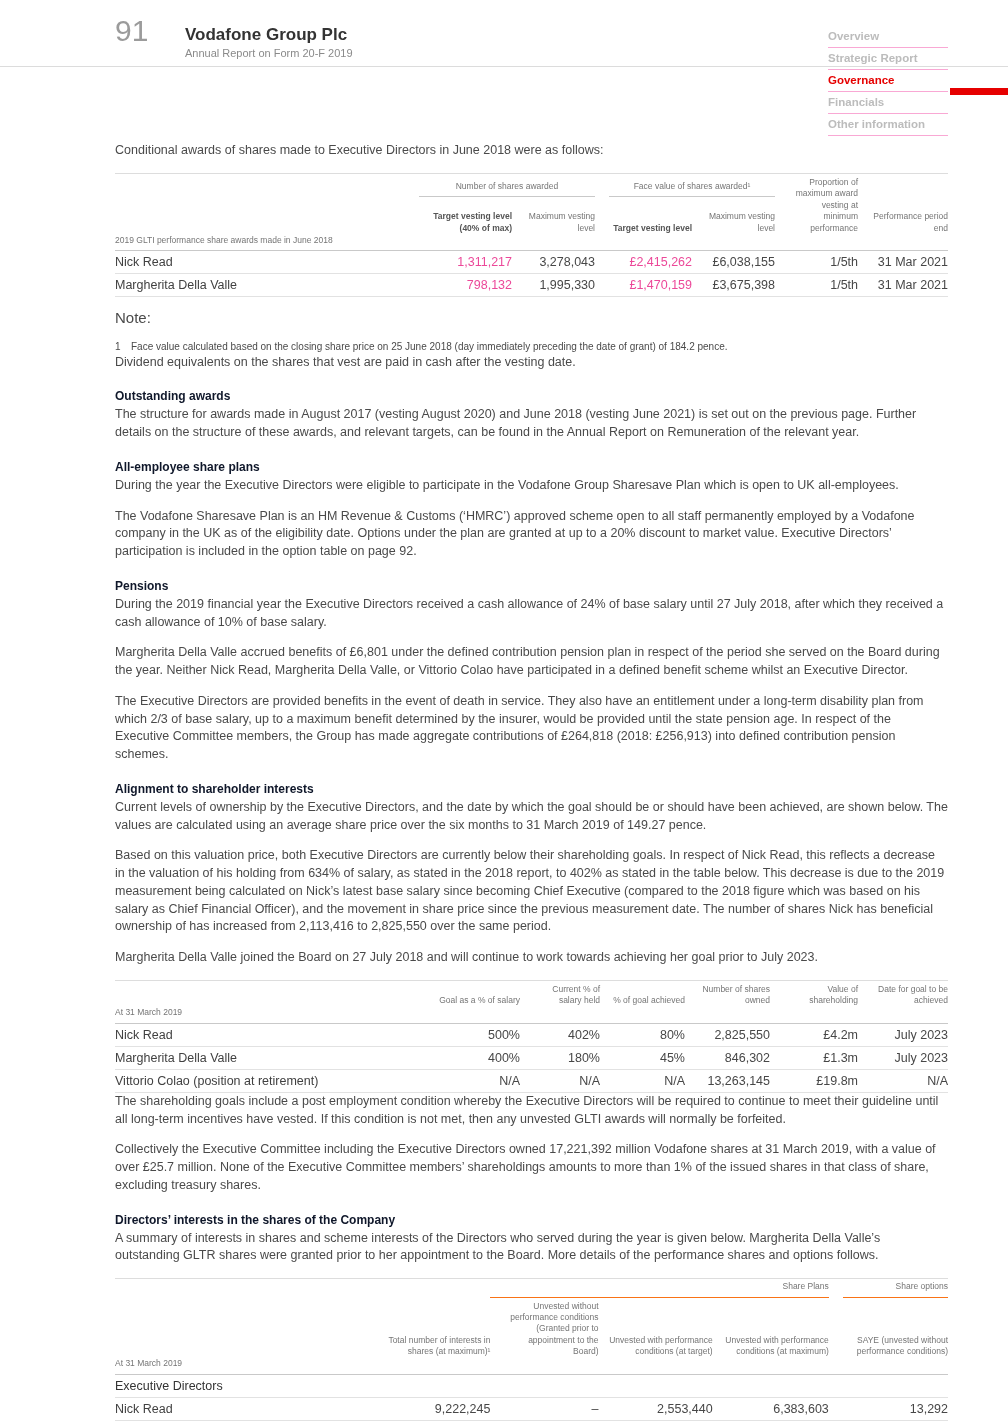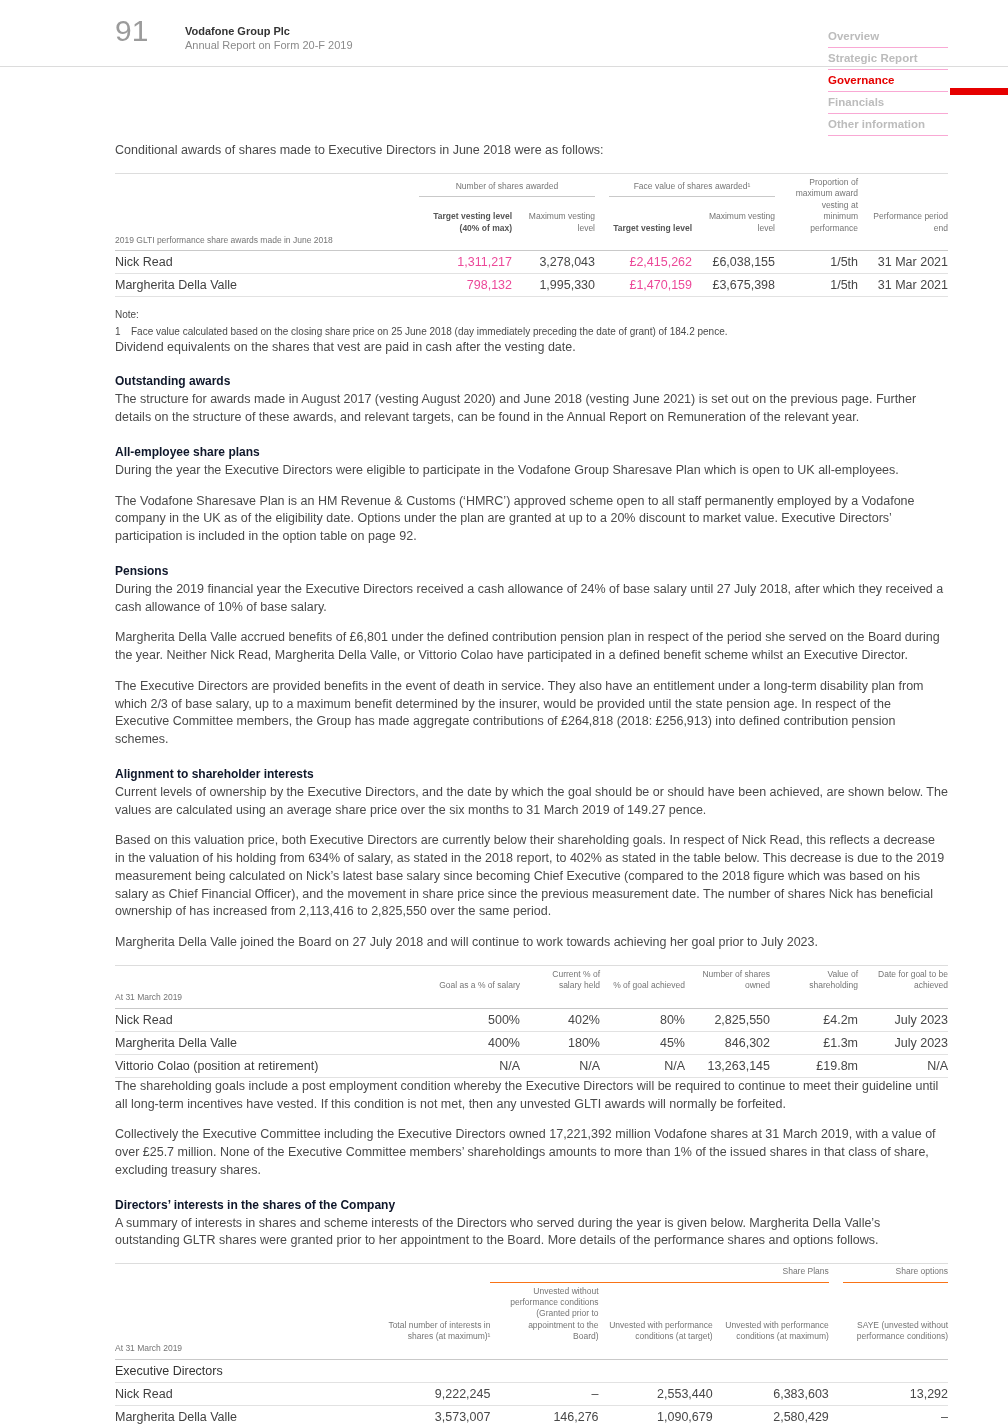--- a/index.html
+++ b/index.html
@@ -7,21 +7,21 @@
   body {
     width:1008px; height:1426px; position:relative;
     font-family:"Liberation Sans", sans-serif;
     color:#4a4a4a; overflow:hidden;
   }
   .page-rule { position:absolute; top:66px; left:0; width:1008px; height:1px; background:#dcdcdc; }
 
   
   .page-num { position:absolute; top:14px; left:115px; font-size:30px; color:#9b9b9b; font-weight:400; }
   .title-block { position:absolute; top:24px; left:185px; }
-  .org { font-size:11px; font-weight:bold; color:#333; line-height:1.3; }
+  .org { font-size:17px; font-weight:bold; color:#333; line-height:1.3; }
   .report { font-size:11px; color:#8a8a8a; line-height:1.3; }
 
   
   .nav { position:absolute; top:26px; left:828px; width:180px; }
   .nav-item { position:relative; width:120px; font-size:11.5px; font-weight:bold; color:#bcbcbc;
               padding:4px 0 5px 0; border-bottom:1px solid #f9a8d4; cursor:pointer; }
   .nav-item.active { color:#e60000; }
   .red-bar { position:absolute; left:122px; bottom:-4px; width:58px; height:7px; background:#e60000; }
 
   
@@ -45,21 +45,21 @@
                       border-bottom:1px solid #f97316; padding:2px 0 4px 0; line-height:1.35; }
   th.group .gap-l { margin-left:14px; }
   tbody td { font-size:12.5px; color:#474747; text-align:right; padding:4px 0 4px 10px;
              border-bottom:1px solid #e2e2e2; }
   td.rowlabel { text-align:left; padding-left:0; color:#414141; }
   td.boldv { font-weight:normal; color:#ec4899; }
   tr.section-row td { text-align:left; padding-left:0; font-weight:normal; color:#333; }
   tr.total-row td { font-weight:bold; color:#3a3a3a; border-bottom:1px solid #bdbdbd; }
 
   .note { margin-top:12px; }
-  .note-label { font-size:10px; color:#4a4a4a; margin-bottom:5px; }
+  .note-label { font-size:15px; color:#4a4a4a; margin-bottom:14px; }
   .note-item { display:flex; font-size:10px; color:#4a4a4a; line-height:1.35; }
   .note-num { width:16px; flex:none; }
 
   .mt16 { margin-top:16px; }
   .mb6 { margin-bottom:6px; }
 </style>
 </head>
 <body>
 
 <div class="page-rule"></div>

